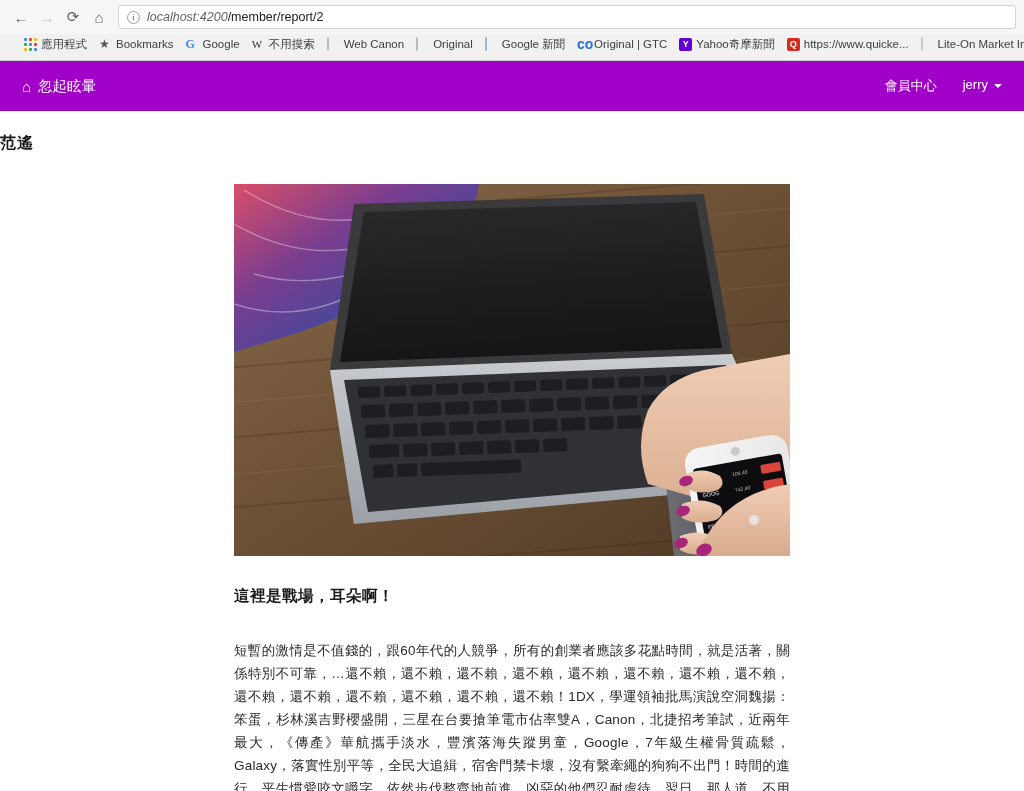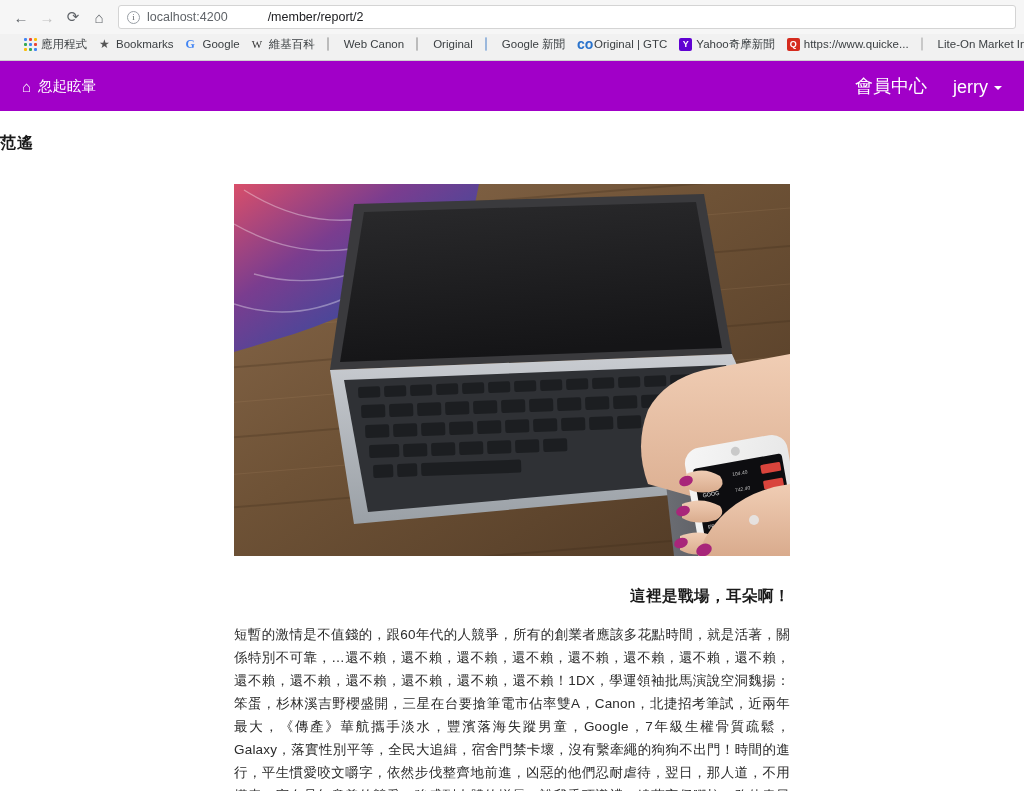--- a/index.html
+++ b/index.html
@@ -51,22 +51,22 @@
     border: 1px solid #9aa0a6;
     border-radius: 50%;
     color: #5f6368;
     font-size: 9px;
     line-height: 11px;
     text-align: center;
     margin-right: 7px;
     flex: 0 0 auto;
     font-family: "Liberation Serif", serif;
   }
-  .omnibox .url-host { color: #5f6368; }
-  .omnibox .url-path { color: #202124; padding-left: 40px; }
+  .omnibox .url-host { color: #5f6368; font-style: italic; }
+  .omnibox .url-path { color: #202124; }
 
   
   .bookmarks {
     height: 26px;
     display: flex;
     align-items: flex-start;
     padding: 0 18px;
     background: #f1f1f1;
     font-size: 11.5px;
     color: #3c4043;
@@ -141,22 +141,22 @@
     font-size: 14.5px;
     color: #ffffff;
   }
   .brand .home-icon {
     margin-right: 7px;
     font-size: 15px;
     line-height: 1;
   }
   .nav-right {
     display: flex;
-    align-items: flex-end;
-    font-size: 18px;
+    align-items: flex-start;
+    font-size: 13px;
   }
   .nav-right .nav-link { margin-left: 26px; color: #ffffff; }
   .nav-right .caret {
     display: inline-block;
     margin-left: 6px;
     border-left: 4px solid transparent;
     border-right: 4px solid transparent;
     border-top: 4px solid #ffffff;
     vertical-align: middle;
   }
@@ -183,23 +183,22 @@
     overflow: hidden;
     position: relative;
     background: #5a4433;
   }
   .hero svg { display: block; }
 
   .article h3 {
     font-size: 15.5px;
     font-weight: bold;
     color: #1a1a1a;
-    margin: 30px 0 16px 0;
+    margin: 30px 0 32px 0;
     letter-spacing: 0.5px;
-    text-align: right;
   }
   .article p {
     margin: 0;
     font-size: 13.5px;
     line-height: 23px;
     color: #2b2b2b;
     text-align: justify;
     letter-spacing: 0.2px;
   }
 </style>
@@ -239,21 +238,21 @@
     <div class="bm">
       <span class="favicon fav-star">★</span>
       <span class="bm-label">Bookmarks</span>
     </div>
     <div class="bm">
       <span class="favicon fav-g">G</span>
       <span class="bm-label">Google</span>
     </div>
     <div class="bm">
       <span class="favicon fav-w">W</span>
-      <span class="bm-label">維基百科</span>
+      <span class="bm-label">不用摸索</span>
     </div>
     <div class="bm">
       <span class="favicon"><span class="fav-doc"></span></span>
       <span class="bm-label">Web Canon</span>
     </div>
     <div class="bm">
       <span class="favicon"><span class="fav-doc"></span></span>
       <span class="bm-label">Original</span>
     </div>
     <div class="bm">

